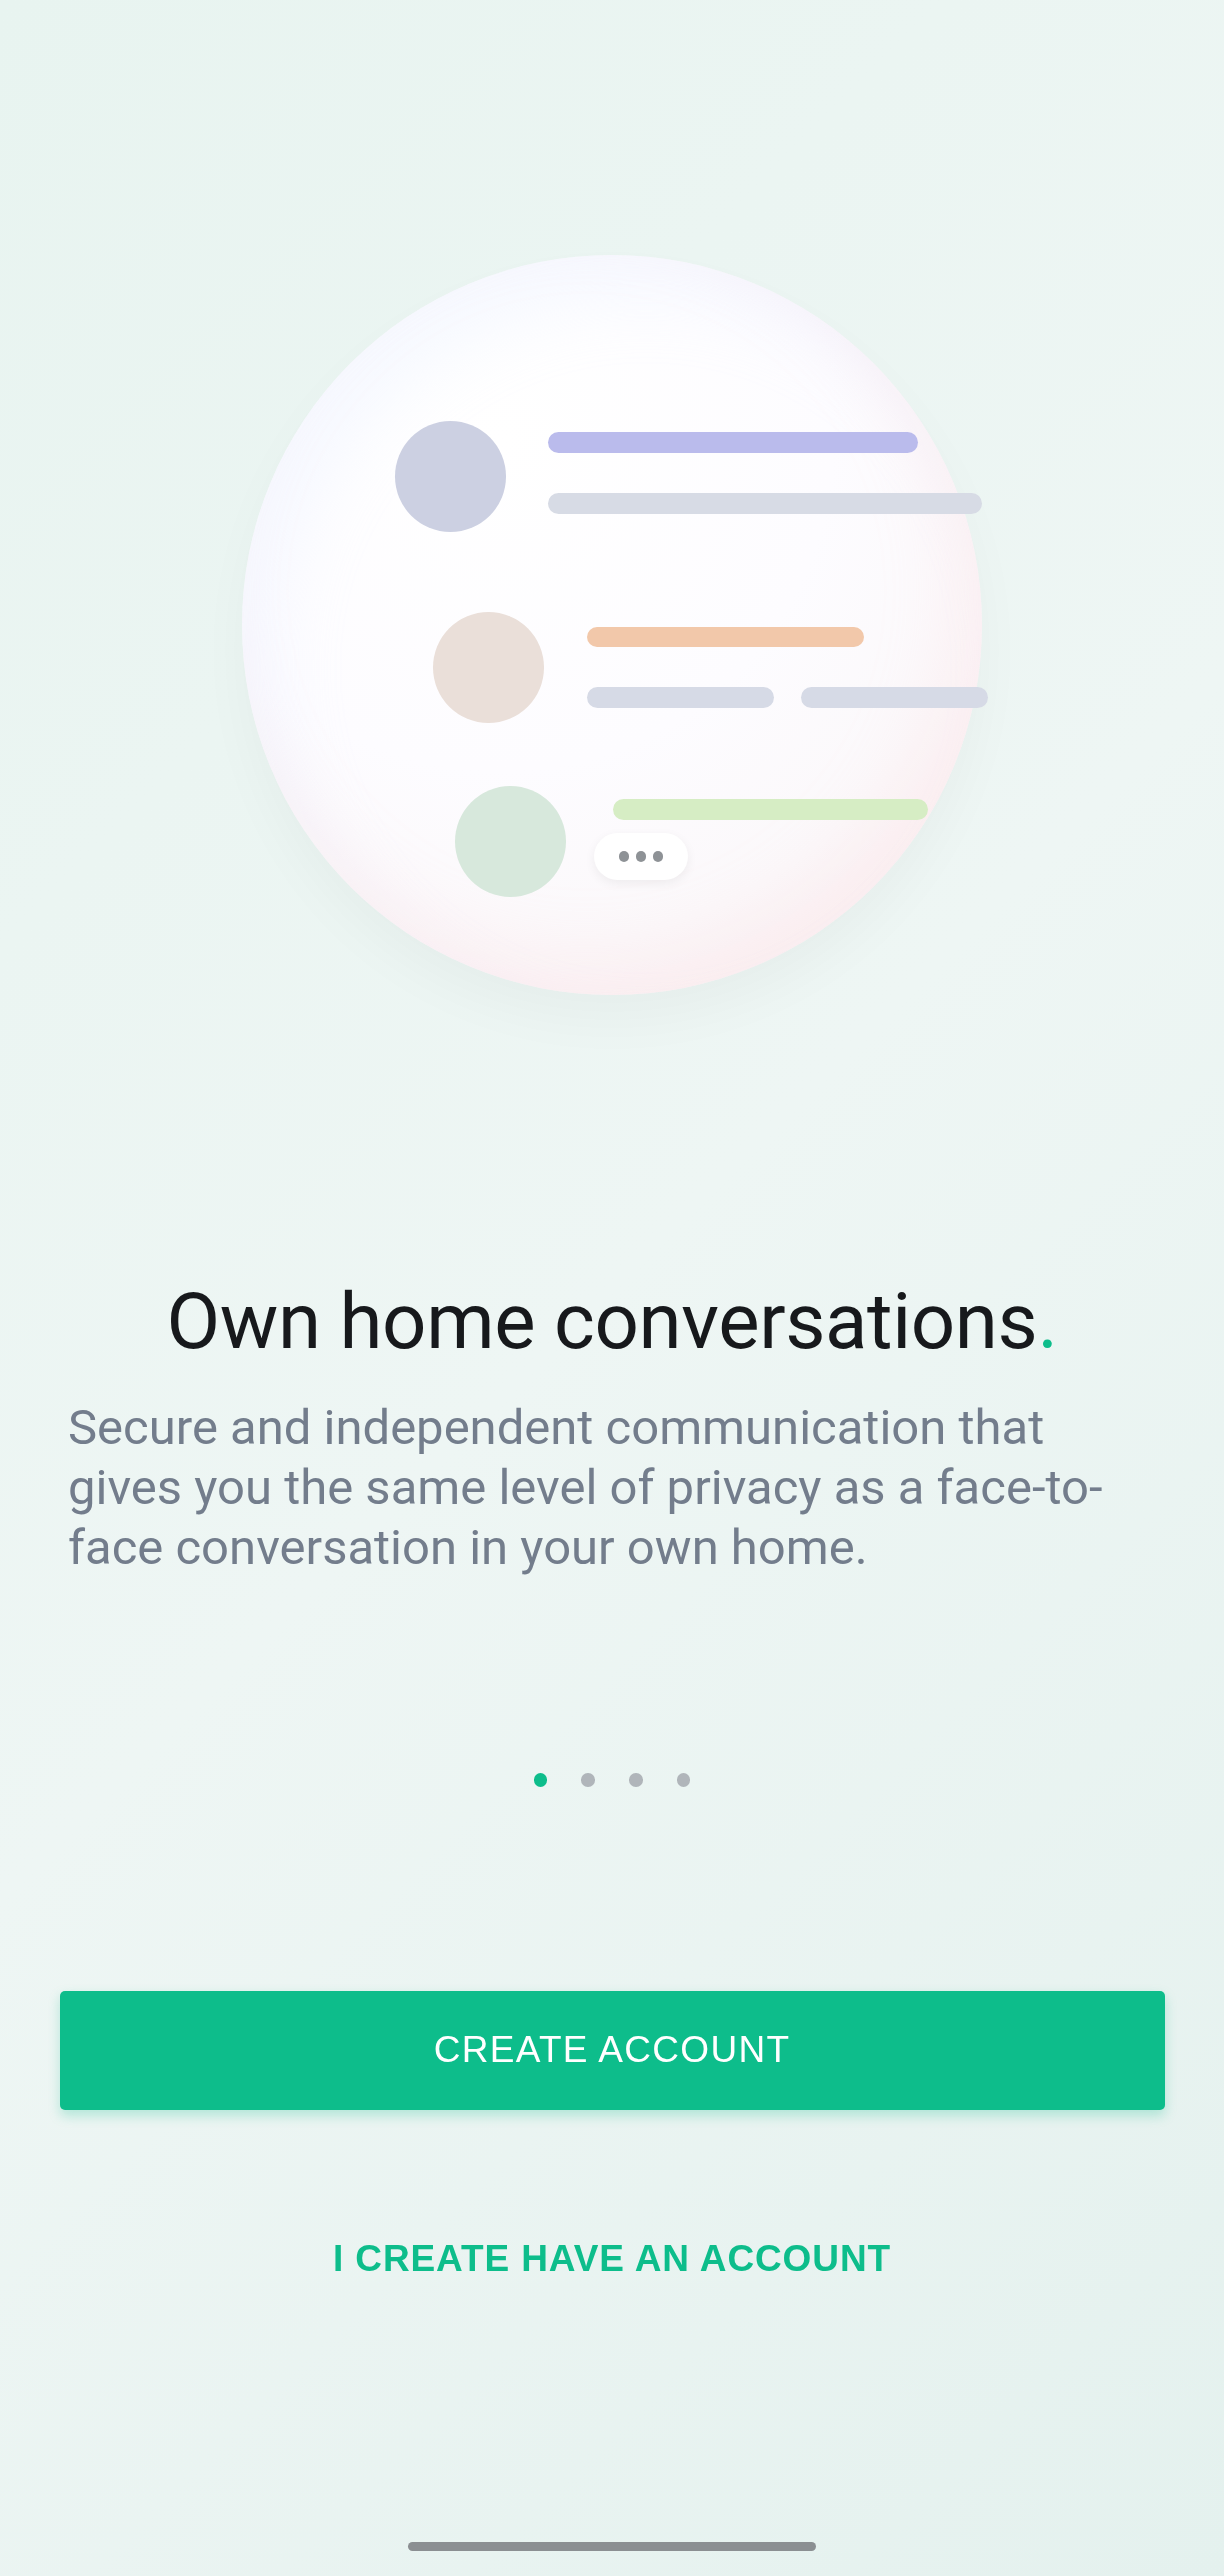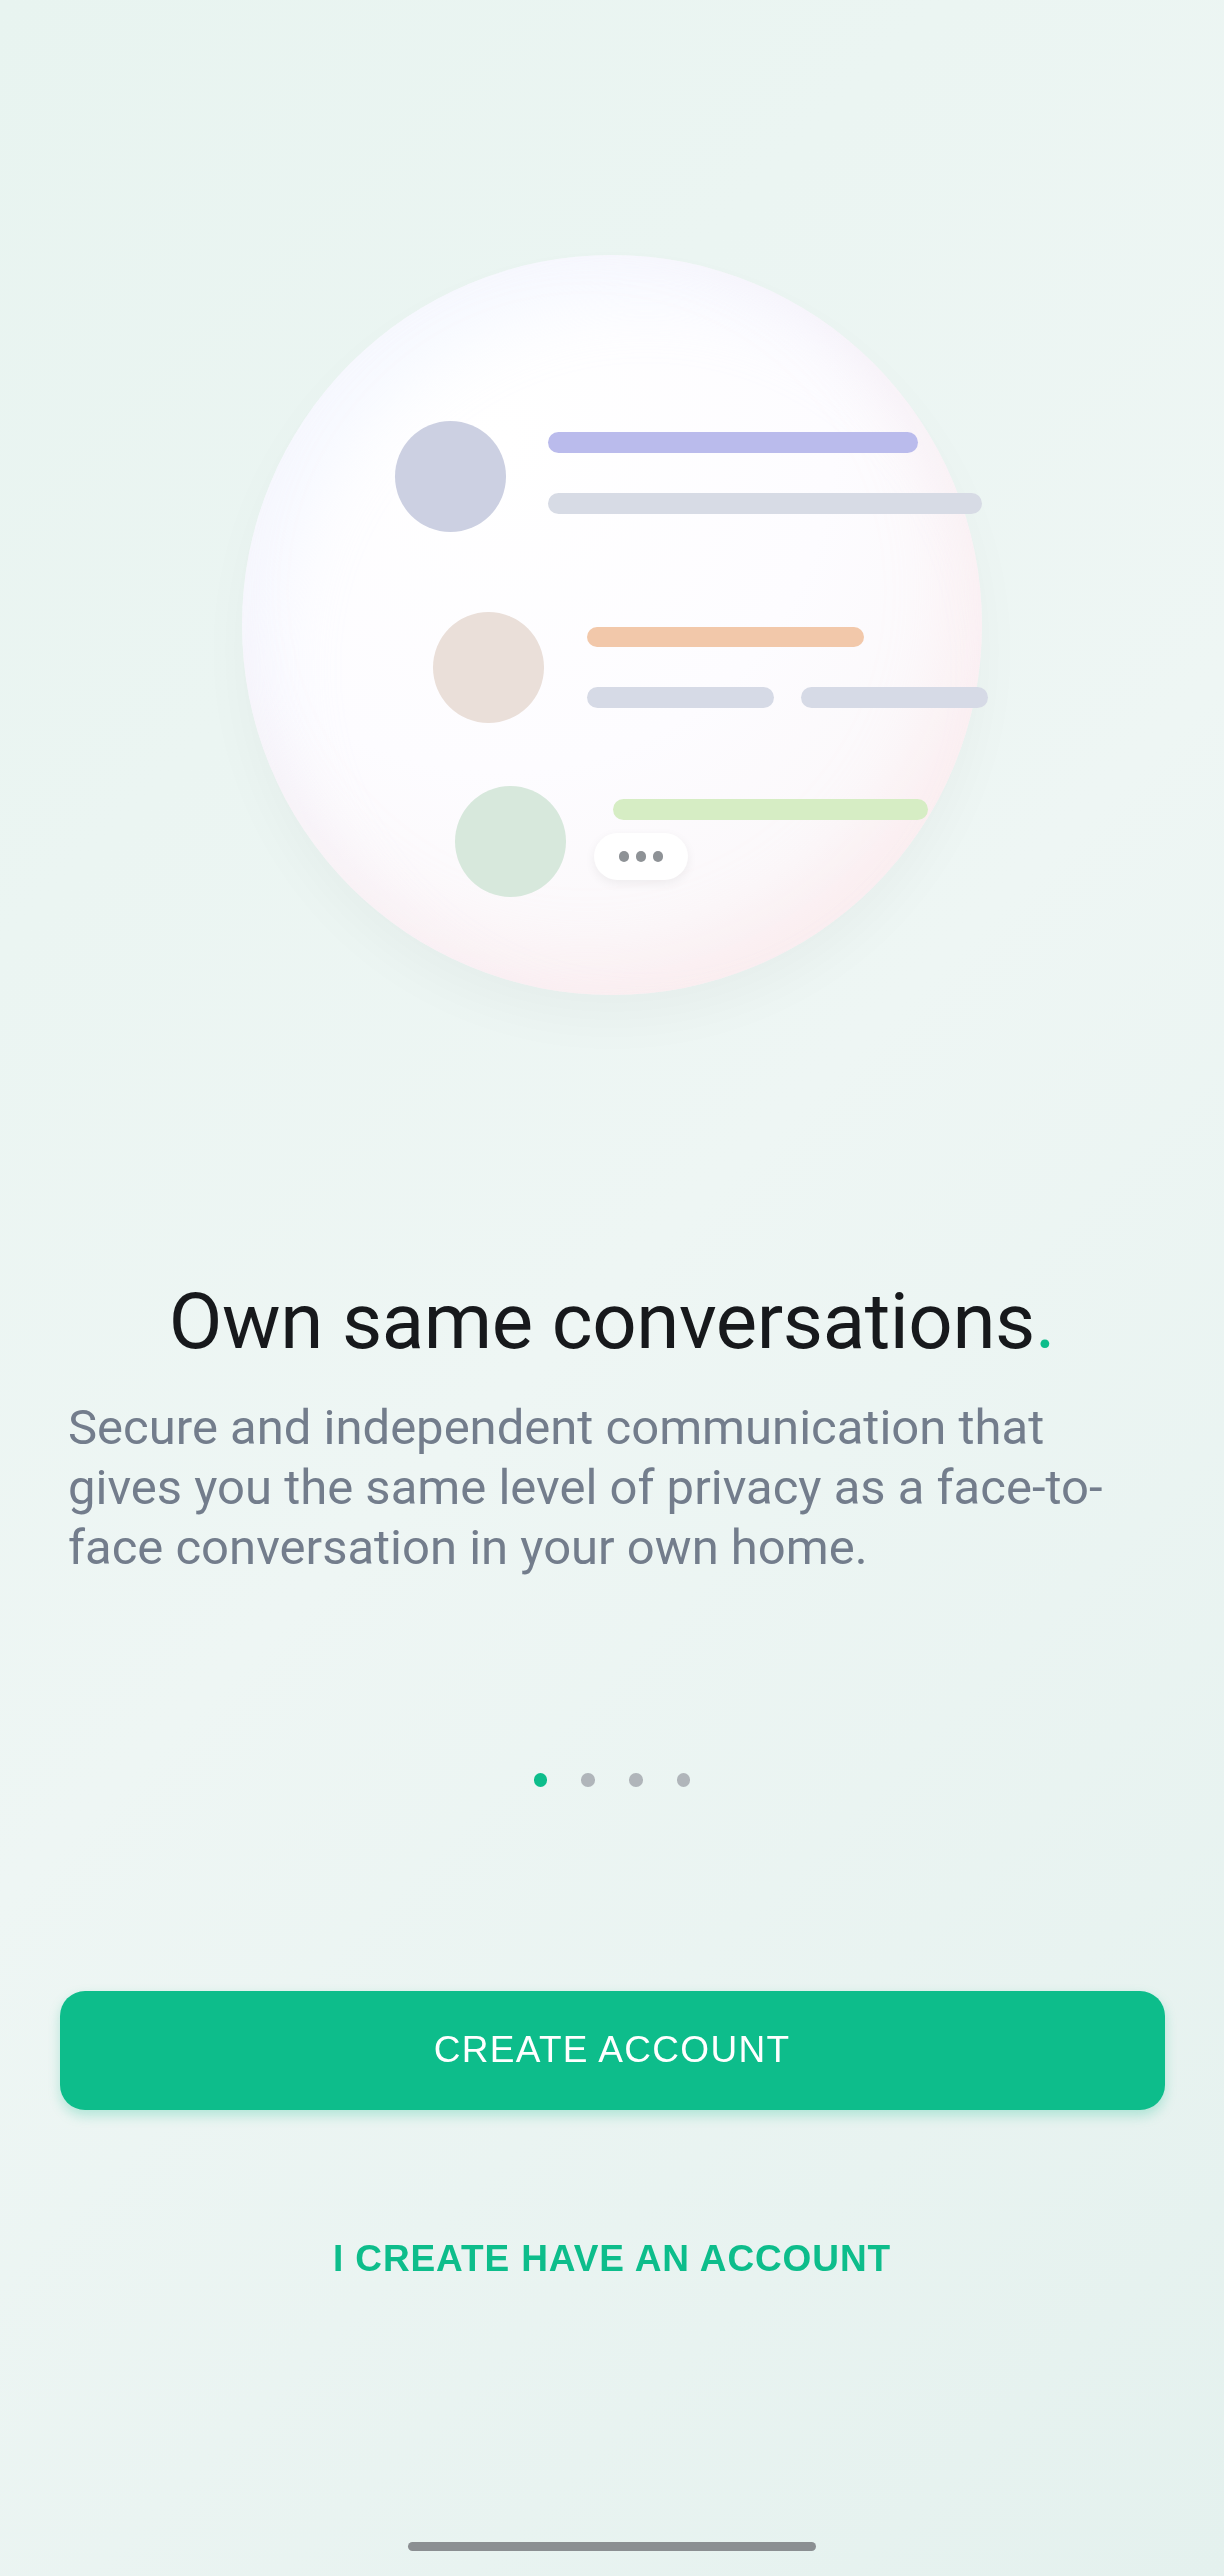--- a/index.html
+++ b/index.html
@@ -83,21 +83,21 @@
       width: 13.6px; height: 13.6px; border-radius: 50%;
       background: #b0b5ba;
     }
     .page-dot.active { background: #0dbd8b; }
 
     .btn-primary {
       margin-top: 204px;
       width: 1105px;
       height: 119px;
       border: none;
-      border-radius: 25px;
+      border-radius: 5px;
       background: #0dbd8b;
       color: #ffffff;
       font-size: 37px;
       font-weight: 500;
       letter-spacing: 1.3px;
       box-shadow: 0 5.1px 12px rgba(13,189,139,0.25);
       cursor: pointer;
     }
 
     .btn-secondary {
@@ -140,21 +140,21 @@
   <div class="avatar3"></div>
   <div class="bar3a"></div>
   <div class="typing">
     <span class="dot"></span>
       <span class="dot"></span>
       <span class="dot"></span>
   </div>
 </div>
 
 <h1 class="heading">
-  <span>Own same conversations</span><span class="period">.</span>
+  <span>Own home conversations</span><span class="period">.</span>
 </h1>
 
 <p class="subtext">Secure and independent communication that gives you the same level of privacy as a face-to-face conversation in your own home.</p>
 
 <div class="dots">
   <span class="page-dot active"></span>
   <span class="page-dot"></span>
   <span class="page-dot"></span>
   <span class="page-dot"></span>
 </div>

